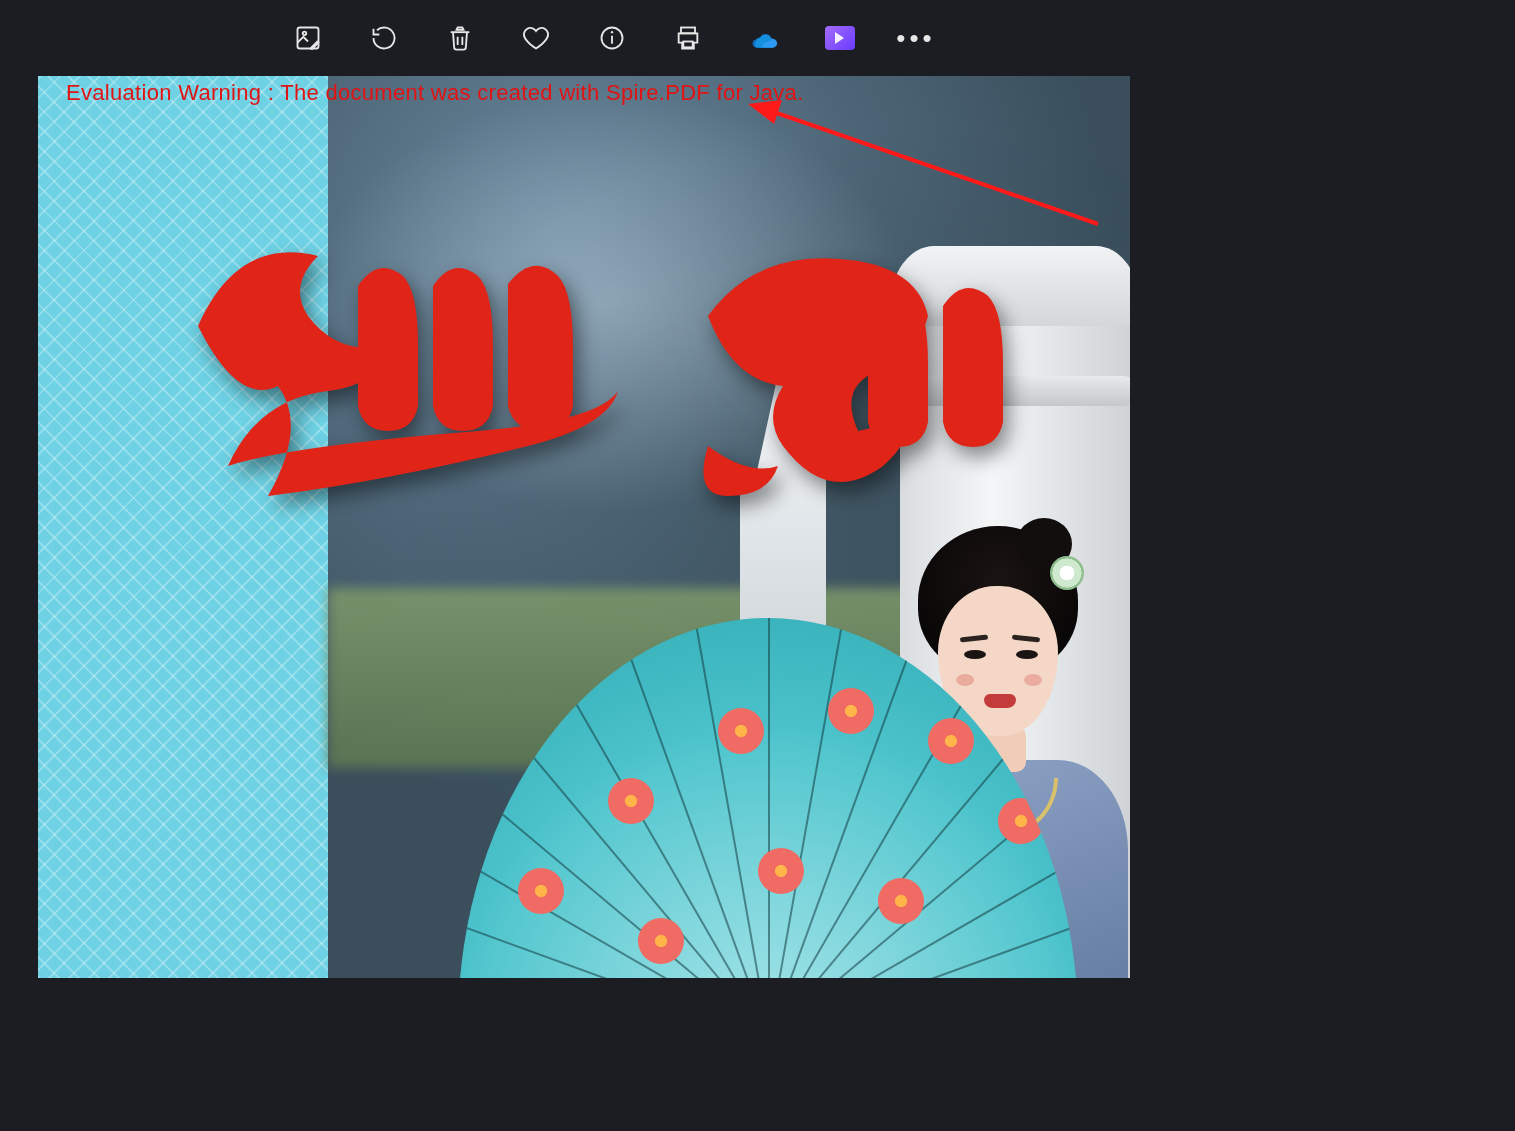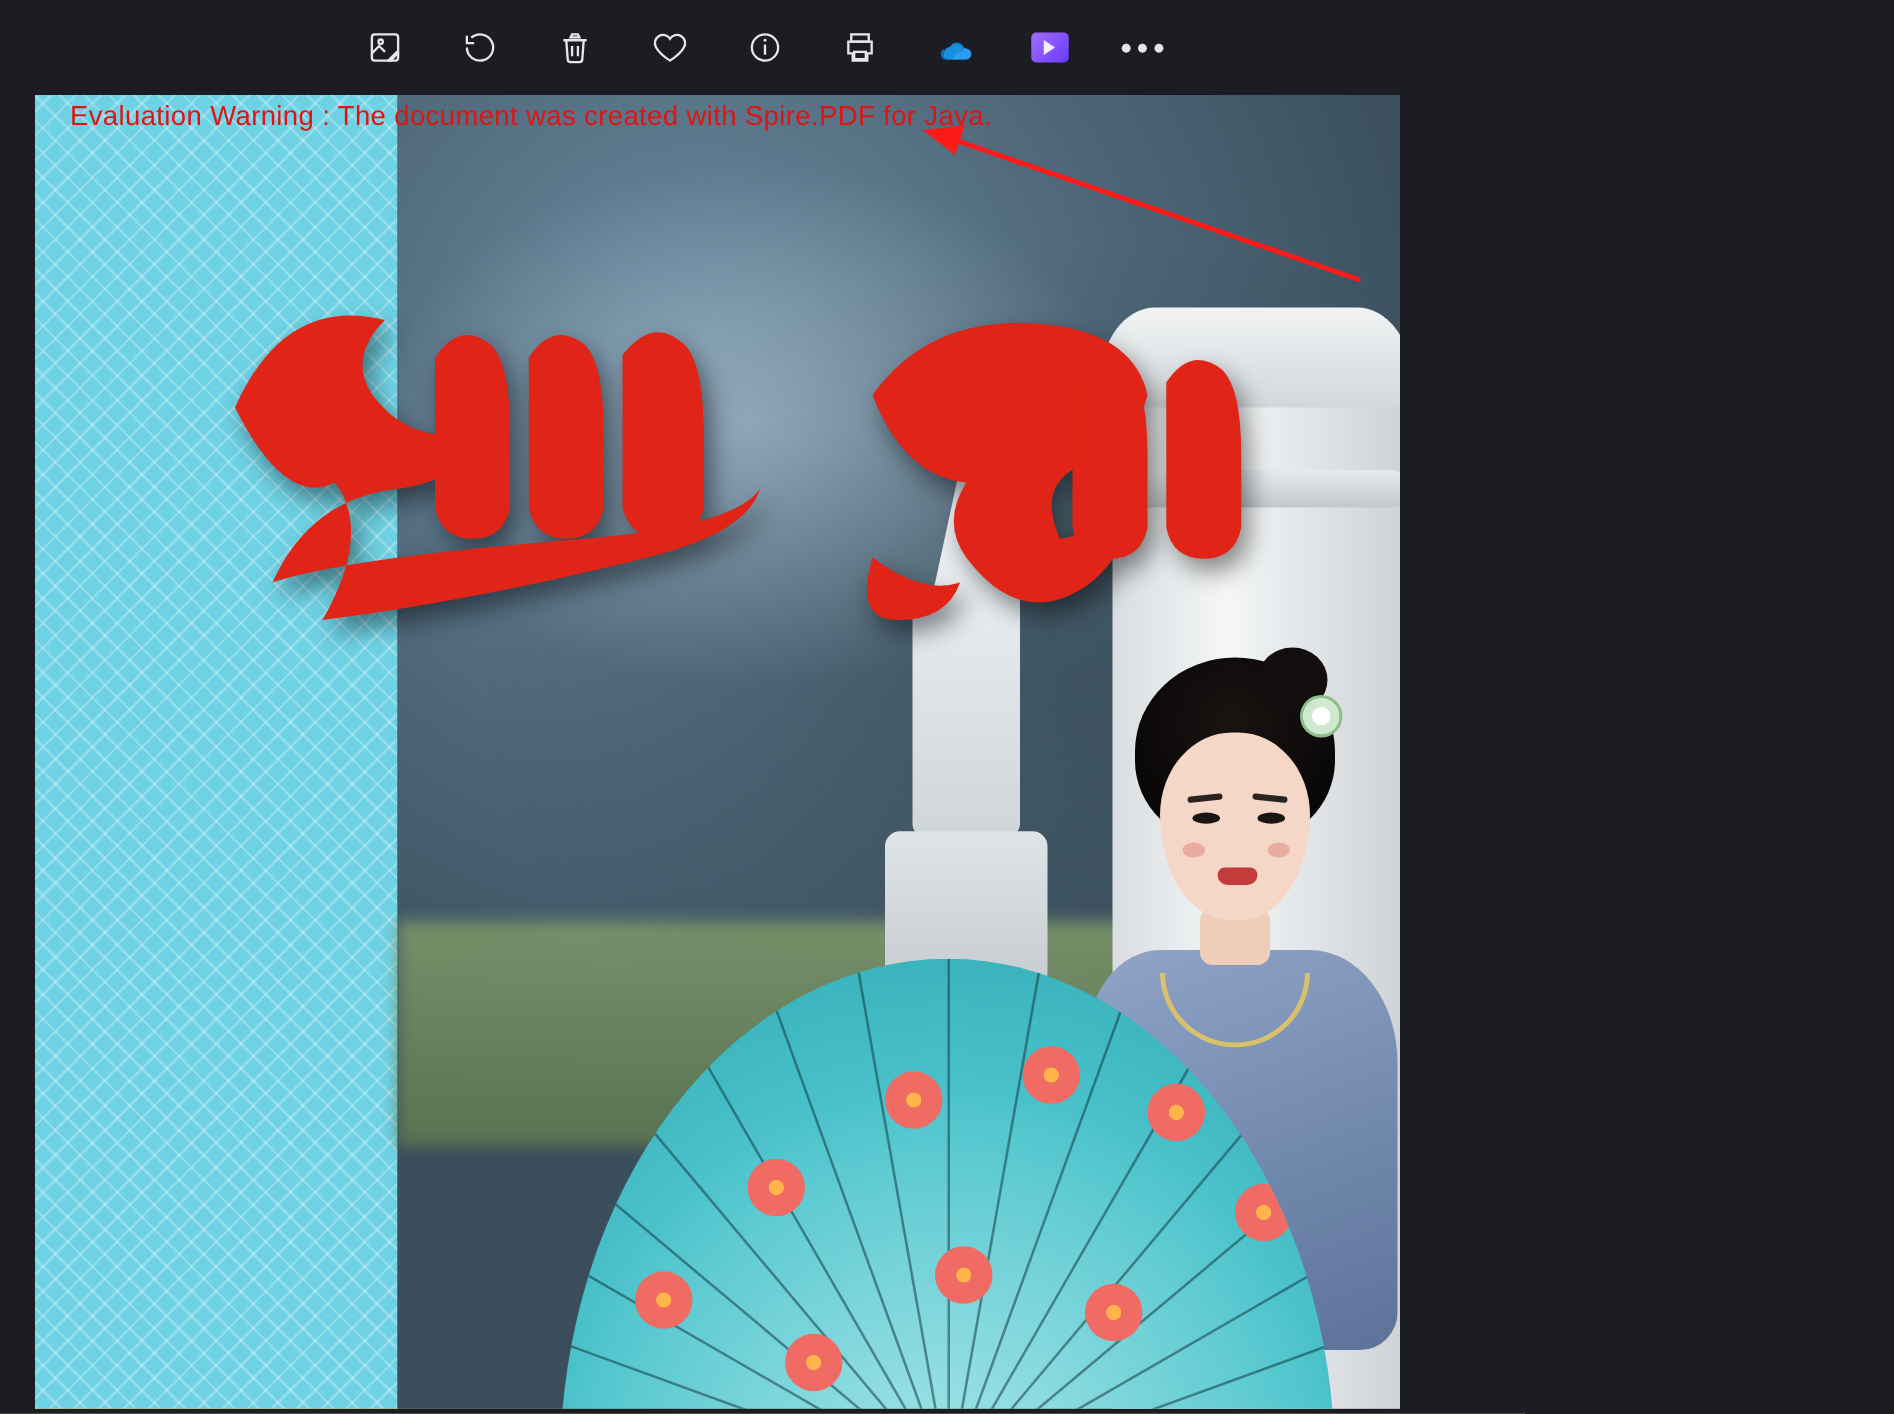--- a/index.html
+++ b/index.html
@@ -38,24 +38,24 @@
       content:"";
       position:absolute; left:10px; top:6px;
       border-style: solid;
       border-width: 6px 0 6px 9px;
       border-color: transparent transparent transparent rgba(255,255,255,.9);
     }
     .more-dots { letter-spacing: 4px; font-size: 26px; line-height: 1; color:#e6e6e6;}
     .canvas-wrap {
       position: absolute;
       top: 76px;
-      left: 28px;
+      left: 38px;
       width: 1092px;
-      height: 1051px;
-      background: #fde047;
+      height: 902px;
+      background: #86efac;
       overflow: hidden;
     }
     .pattern-strip {
       position: absolute;
       left: 0; top: 0; bottom: 0;
       width: 290px;
       background-color: #6ed2e4;
       background-image:
         repeating-linear-gradient(45deg, rgba(255,255,255,0.25) 0 2px, transparent 2px 14px),
         repeating-linear-gradient(-45deg, rgba(255,255,255,0.25) 0 2px, transparent 2px 14px);

